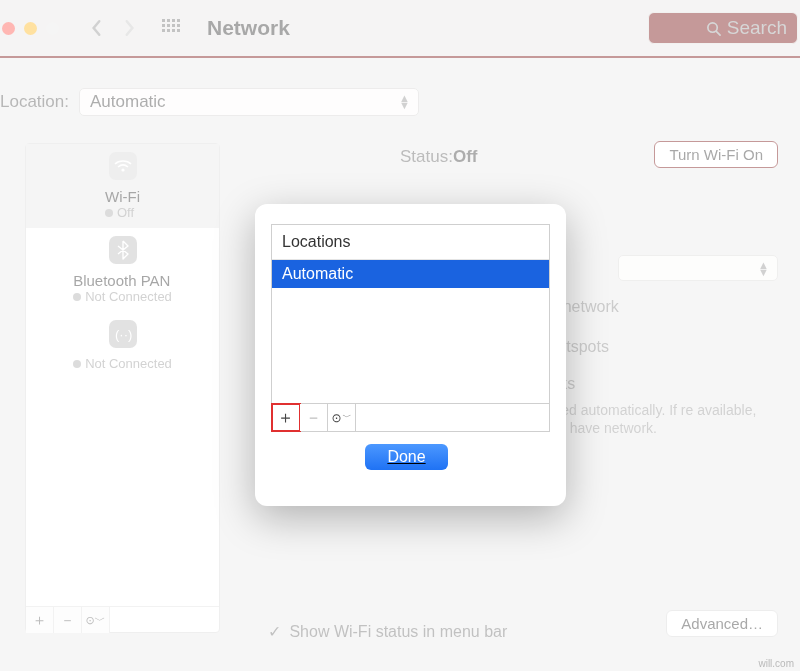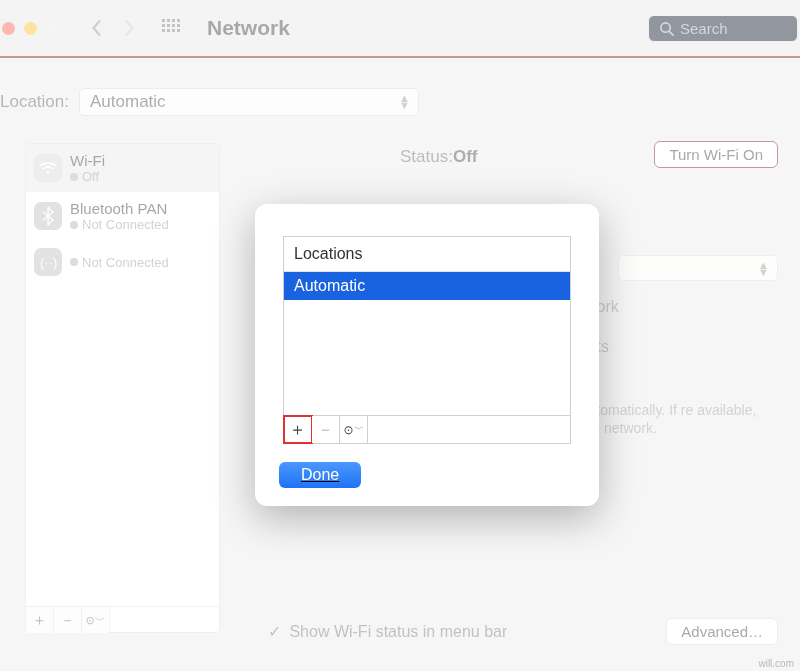--- a/index.html
+++ b/index.html
@@ -10,62 +10,62 @@
   
   .toolbar { position: absolute; top: 0; left: 0; right: 0; height: 58px; background: #e9e7e6; border-bottom: 2px solid #7f1d1d; display: flex; align-items: center; padding: 0 2px; gap: 8px; }
   .traffic { display: flex; gap: 9px; margin-right: 18px; }
   .dot { width: 13px; height: 13px; border-radius: 50%; }
   .dot.red { background: #ff5f57; }
   .dot.yellow { background: #febc2e; }
   .dot.green { background: #e8e8e8; }
   .nav-btn { width: 24px; height: 24px; display: flex; align-items: center; justify-content: center; color: #9a9a9a; font-size: 22px; background: none; border: none; }
   .grid-btn { width: 24px; height: 24px; display: flex; align-items: center; justify-content: center; color: #6c6c6c; }
   .title { font-size: 21px; font-weight: 600; color: #3f3f3f; margin-left: 16px; }
-  .search { margin-left: auto; display: flex; align-items: center; gap: 6px; background: #0f172a; border: 1px solid #e2e0de; border-radius: 6px; padding: 4px 10px; width: 150px; color: #a6a6a6; font-size: 15px; }
+  .search { margin-left: auto; display: flex; align-items: center; gap: 6px; background: #7f1d1d; border: 1px solid #e2e0de; border-radius: 6px; padding: 4px 10px; width: 150px; color: #a6a6a6; font-size: 19px; justify-content: flex-end; }
 
   
   .content { position: absolute; top: 58px; left: 0; right: 0; bottom: 0; }
   .loc-row { position: absolute; top: 30px; left: 0; right: 0; display: flex; align-items: center; gap: 10px; color: #616161; font-size: 17px; }
   .loc-drop { width: 340px; height: 28px; background: #fcfbfa; border: 0.5px solid #d7d6d5; border-radius: 5px; display: flex; align-items: center; padding: 0 10px; font-size: 17px; color: #4a4a4a; position: relative; }
   .updown { position: absolute; right: 8px; color: #9a9a9a; font-size: 11px; line-height: 7px; }
 
   .sidebar { position: absolute; left: 25px; top: 85px; width: 195px; height: 490px; background: #fff; border: 1px solid #dcdcdc; border-radius: 4px; }
-  .svc { display: flex; gap: 8px; padding: 8px 8px; align-items: center; }
+  .svc { display: flex; gap: 8px; padding: 8px 8px; align-items: center; flex-direction: column; }
   .svc.sel { background: #e8e8e8; }
   .svc-icon { width: 28px; height: 28px; border-radius: 7px; display: flex; align-items: center; justify-content: center; color: #fff; font-size: 16px; }
   .svc-icon.wifi { background: #d9d9d9; }
   .svc-icon.bt { background: #bfbfbf; }
   .svc-icon.tb { background: #bfbfbf; }
   .svc-text .name { font-size: 15px; color: #3b3b3b; }
   .svc-text .status { font-size: 13px; color: #9c9c9c; display: flex; align-items: center; gap: 4px; }
   .status-dot { width: 8px; height: 8px; border-radius: 50%; background: #b1b1b1; }
   .sb-bottom { position: absolute; bottom: 0; left: 0; right: 0; height: 26px; border-top: 1px solid #e2e2e2; display: flex; }
   .sb-btn { width: 28px; height: 26px; border-right: 1px solid #e2e2e2; display: flex; align-items: center; justify-content: center; color: #6c6c6c; font-size: 15px; background: #fafafa; }
 
   .main { position: absolute; left: 240px; right: 14px; top: 85px; bottom: 14px; }
   .status-row { display: flex; align-items: flex-end; font-size: 17px; color: #6a6a6a; margin-left: 160px; margin-top: 4px;}
   .status-row .val { font-weight: 600; color: #4b4b4b; }
   .turn-on { position: absolute; right: 8px; top: -2px; background: #fff; border: 1px solid #7f1d1d; border-radius: 6px; padding: 4px 14px; font-size: 15px; color: #3e3e3e; }
   .ghost-drop { position: absolute; right: 8px; top: 112px; width: 160px; height: 26px; background: #fbfaf9; border: 0.5px solid #dcdbda; border-radius: 5px; }
   .ghost-text { position: absolute; left: 280px; font-size: 16px; color: #8e8e8e; }
   .gt1 { top: 155px; } .gt2 { top: 195px; } .gt3 { top: 232px; }
   .gt4 { top: 258px; left: 280px; font-size: 14px; width: 240px; line-height: 18px; color: #9c9c9c; }
   .menubar-row { position: absolute; bottom: 16px; left: 28px; font-size: 16px; color: #777; display: flex; align-items: center; gap: 8px;}
-  .advanced { position: absolute; right: 8px; bottom: 12px; background: #fff; border: 1px solid #d8d8d8; border-radius: 6px; padding: 4px 14px; font-size: 15px; color: #3e3e3e; }
-  .modal { position: absolute; z-index: 20; left: 255px; top: 204px; width: 344px; height: 302px; background: #fff; border-radius: 12px; box-shadow: 0 12px 40px rgba(0,0,0,0.28); padding: 24px; }
+  .advanced { position: absolute; right: 8px; bottom: 20px; background: #fff; border: 1px solid #d8d8d8; border-radius: 6px; padding: 4px 14px; font-size: 15px; color: #3e3e3e; }
+  .modal { position: absolute; z-index: 20; left: 255px; top: 204px; width: 311px; height: 302px; background: #fff; border-radius: 12px; box-shadow: 0 12px 40px rgba(0,0,0,0.28); padding: 12px; }
   .loc-box { border: 1px solid #cfcfcf; margin: 8px 4px 0 4px; height: 180px; background: #fff; overflow: hidden; }
   .loc-header { font-size: 16px; padding: 8px 10px; color: #333; border-bottom: 1px solid #e4e4e4; }
   .loc-item { font-size: 16px; padding: 5px 10px; background: #1a63e0; color: #fff; }
   .tool-row { display: flex; margin: 0 4px; border: 1px solid #cfcfcf; border-top: none; height: 28px; }
   .tool-btn { width: 28px; border-right: 1px solid #cfcfcf; display: flex; align-items: center; justify-content: center; font-size: 17px; color: #454545; background: #fff; }
   .tool-btn.add { outline: 2px solid #e03030; outline-offset: -1px; }
   .tool-btn.rem { color: #b8b8b8; }
   .tool-btn.act { font-size: 12px; gap:1px; }
   .tool-filler { flex: 1; background: #fff; }
-  .done-row { display: flex; justify-content: flex-start; margin-top: 18px; padding-right: 8px; text-decoration: underline; }
+  .done-row { display: flex; justify-content: center; margin-top: 12px; padding-right: 8px; text-decoration: underline; }
   .done-btn { background: linear-gradient(#4c98ff,#1f72f4); color: #fff; border: none; border-radius: 6px; padding: 4px 22px; font-size: 16px; }
 
   .watermark { position: absolute; right: 6px; bottom: 2px; font-size: 10px; color: #b9b9b9; z-index: 30; }
 </style>
 </head>
 <body>
 
 <div class="bg"></div>
 
 <div class="toolbar">

